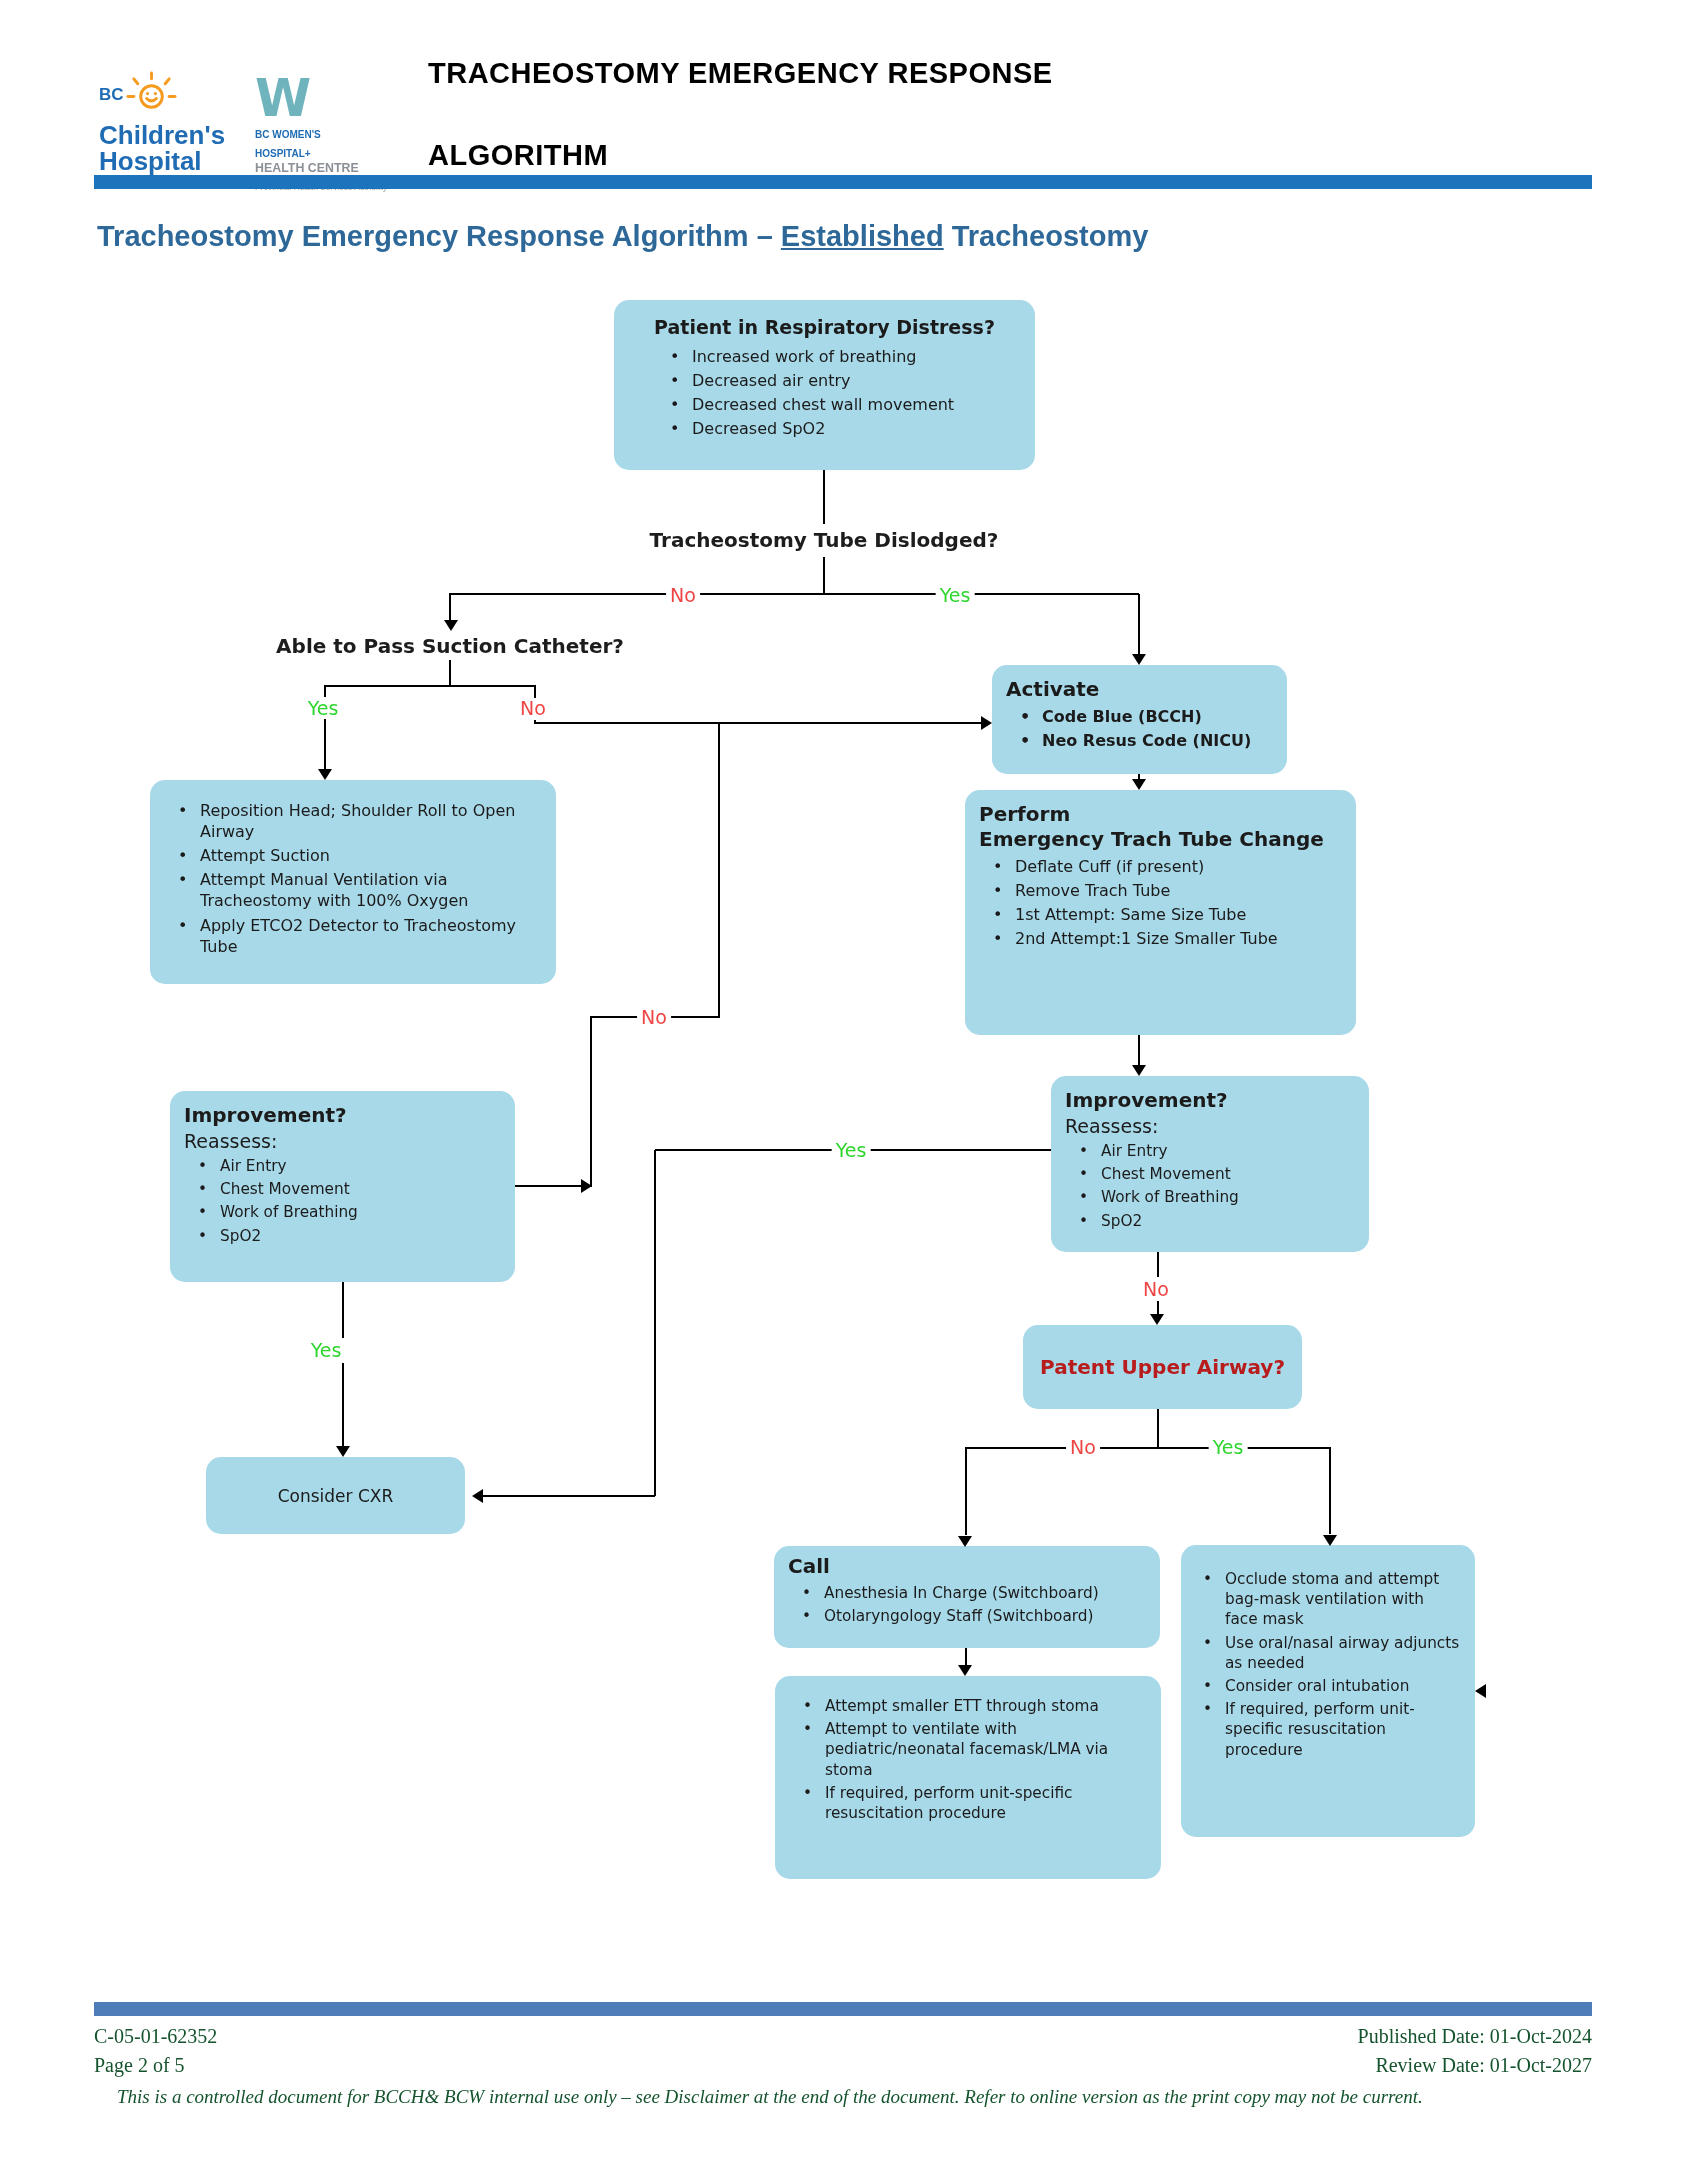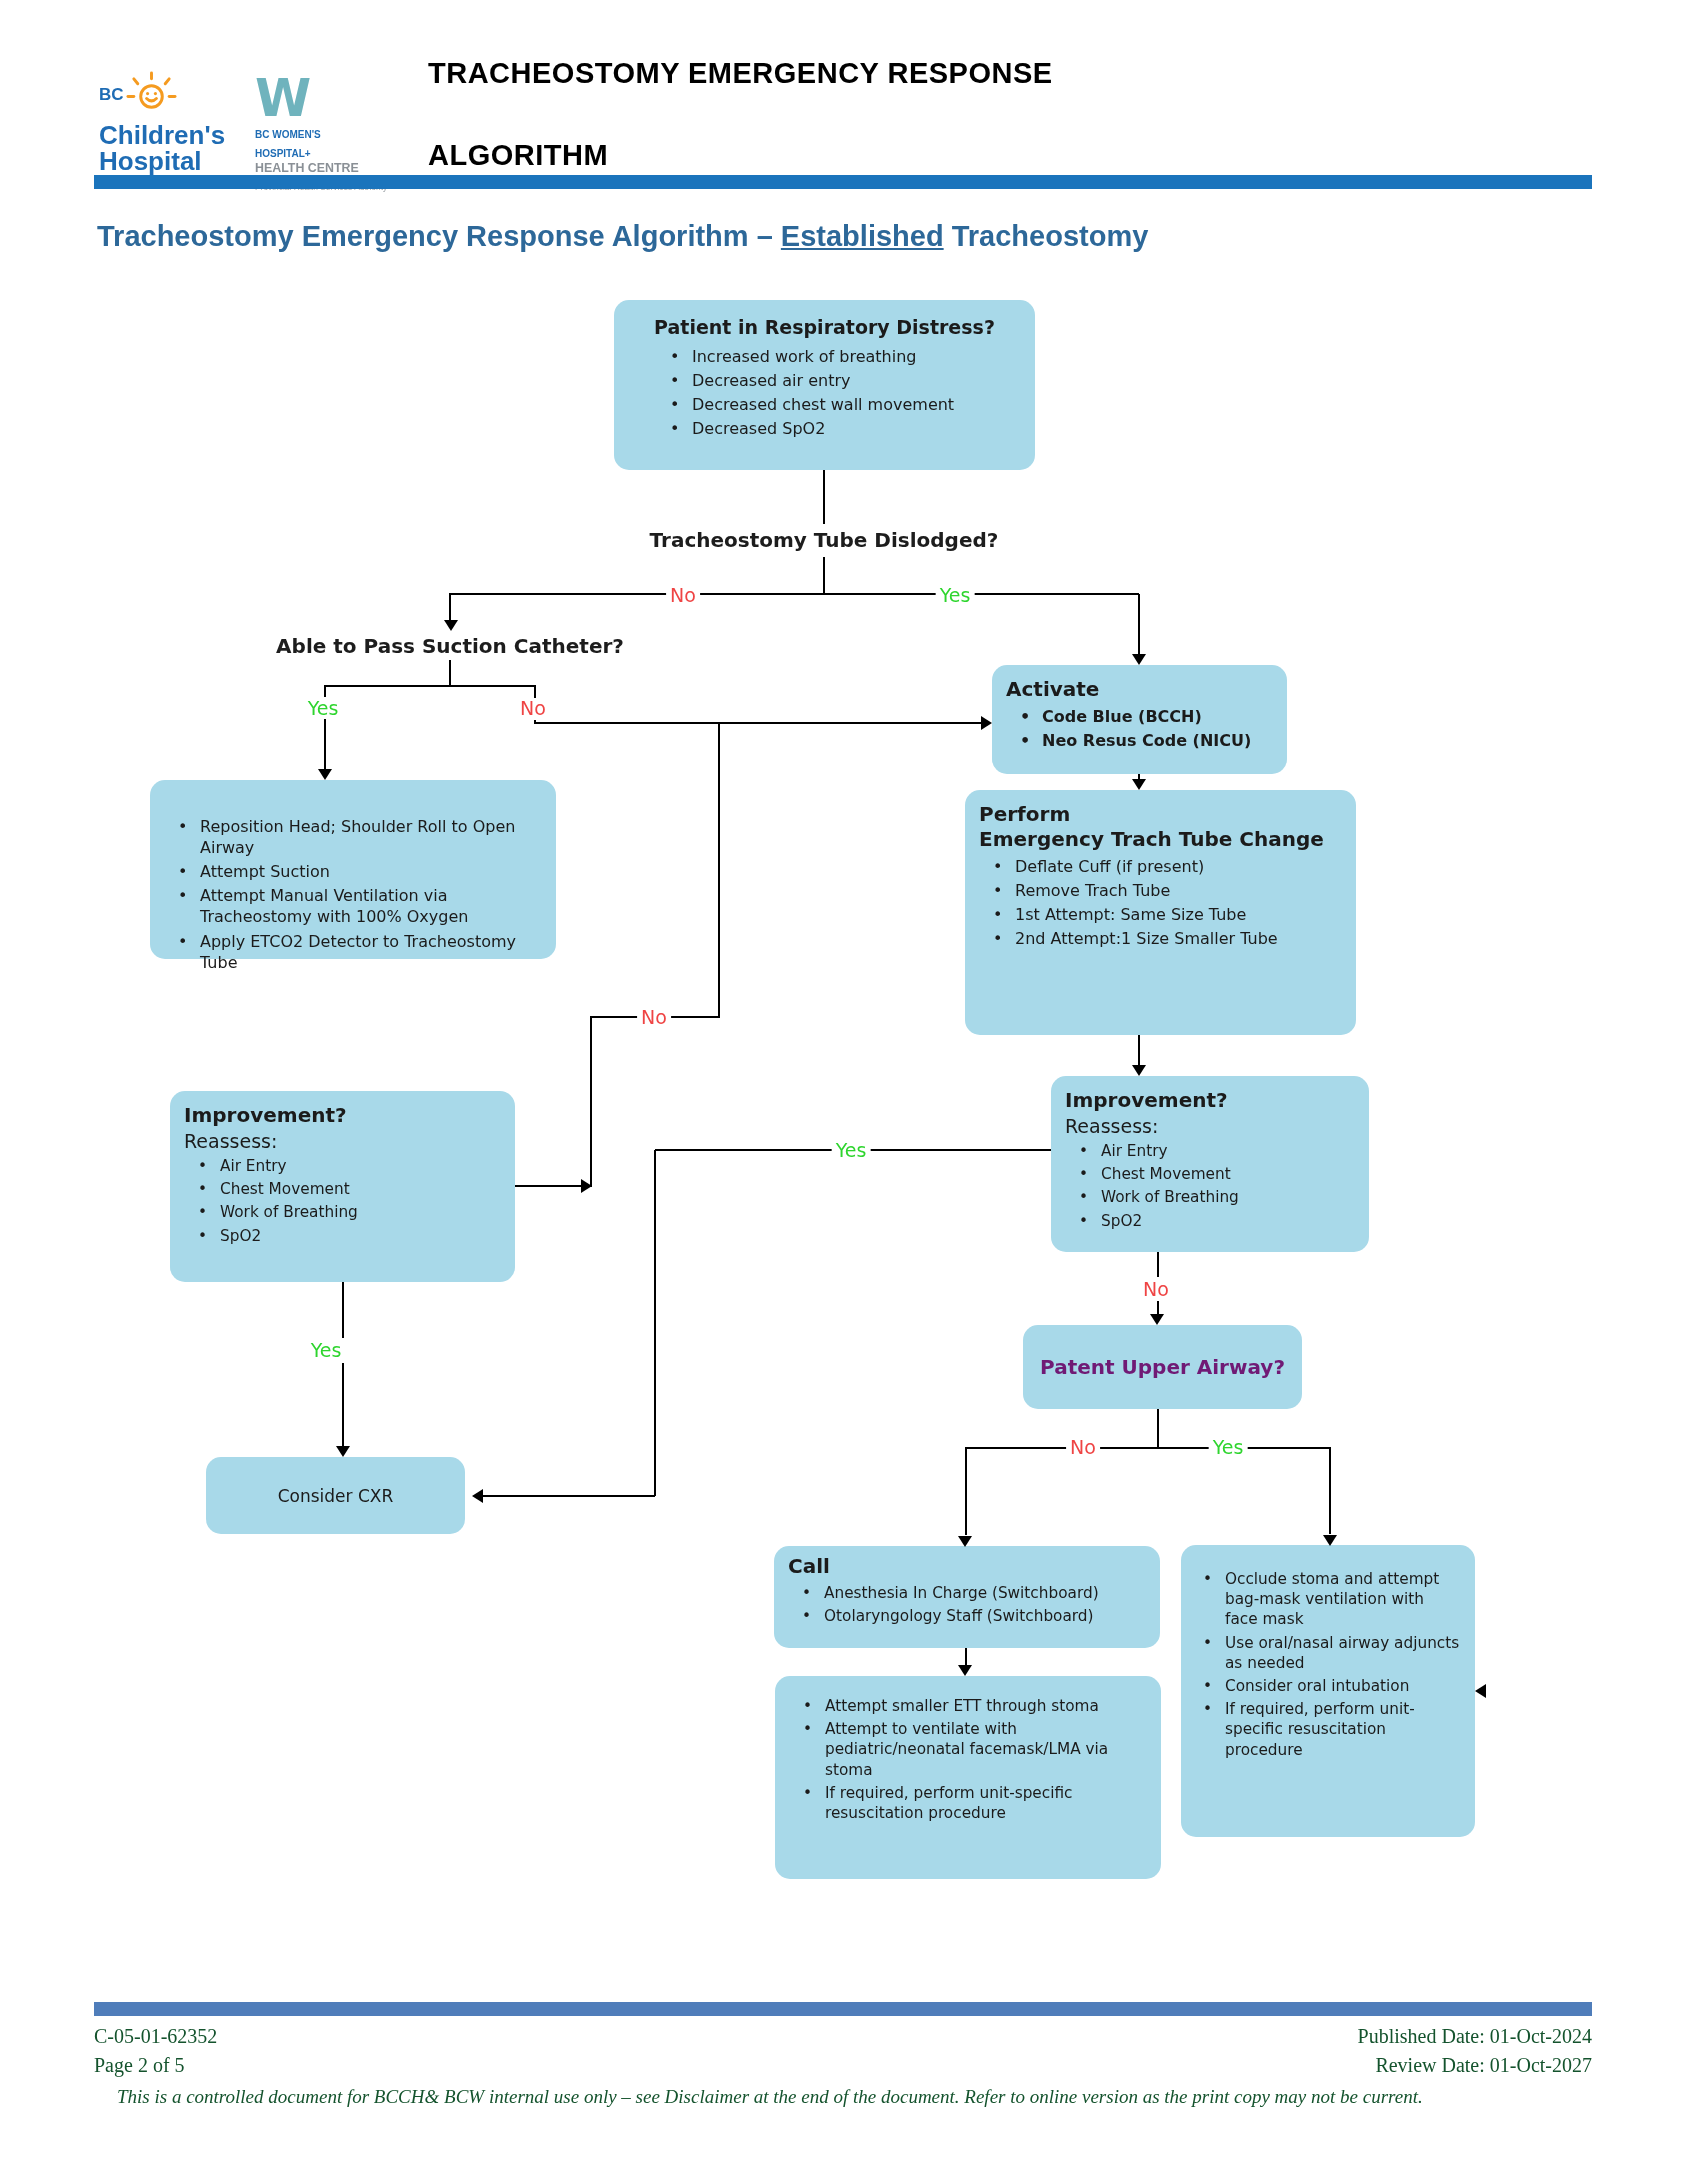--- a/index.html
+++ b/index.html
@@ -44,21 +44,21 @@
         border-right:7px solid transparent;border-top:11px solid #000;}
   .ar-r{position:absolute;width:0;height:0;border-top:7px solid transparent;
         border-bottom:7px solid transparent;border-left:11px solid #000;}
   .ar-l{position:absolute;width:0;height:0;border-top:7px solid transparent;
         border-bottom:7px solid transparent;border-right:11px solid #000;}
   .lbl{position:absolute;transform:translate(-50%,-50%);font-size:19px;
        font-family:"DejaVu Sans",sans-serif;white-space:nowrap;}
   .lbl.onln{background:#fff;padding:0 4px;}
   .yes{color:#2ed52e;}
   .no{color:#ef4444;}
-  .patent-title{color:#701a75;font-weight:bold;font-size:20px;}
+  .patent-title{color:#b91c1c;font-weight:bold;font-size:20px;}
   .cxr-title{font-size:17px;}
   
   .ft{position:absolute;font-size:20px;color:#14532d;font-family:Liberation Serif, serif;}
   .ft.r{right:91px;text-align:right;}
   .ft.it{font-style:italic;font-size:19px;}
 </style>
 </head>
 <body>
 
 <div class="page">
@@ -115,21 +115,21 @@
 
   <div class="box" style="left:992px;top:665px;width:295px;height:109px;">
     <div class="bt">Activate</div>
     <div class="bullets b-bold">
 
     <div class="bi">Code Blue (BCCH)</div>
         <div class="bi">Neo Resus Code (NICU)</div>
       </div>
   </div>
 
-  <div class="box" style="left:150px;top:780px;width:406px;height:179px;padding-top:32px;">
+  <div class="box" style="left:150px;top:780px;width:406px;height:204px;padding-top:16px;">
     <div class="bullets">
 
     <div class="bi">Reposition Head; Shoulder Roll to Open Airway</div>
         <div class="bi">Attempt Suction</div>
         <div class="bi">Attempt Manual Ventilation via Tracheostomy with 100% Oxygen</div>
         <div class="bi">Apply ETCO2 Detector to Tracheostomy Tube</div>
       </div>
   </div>
 
   <div class="box" style="left:965px;top:790px;width:391px;height:245px;">

